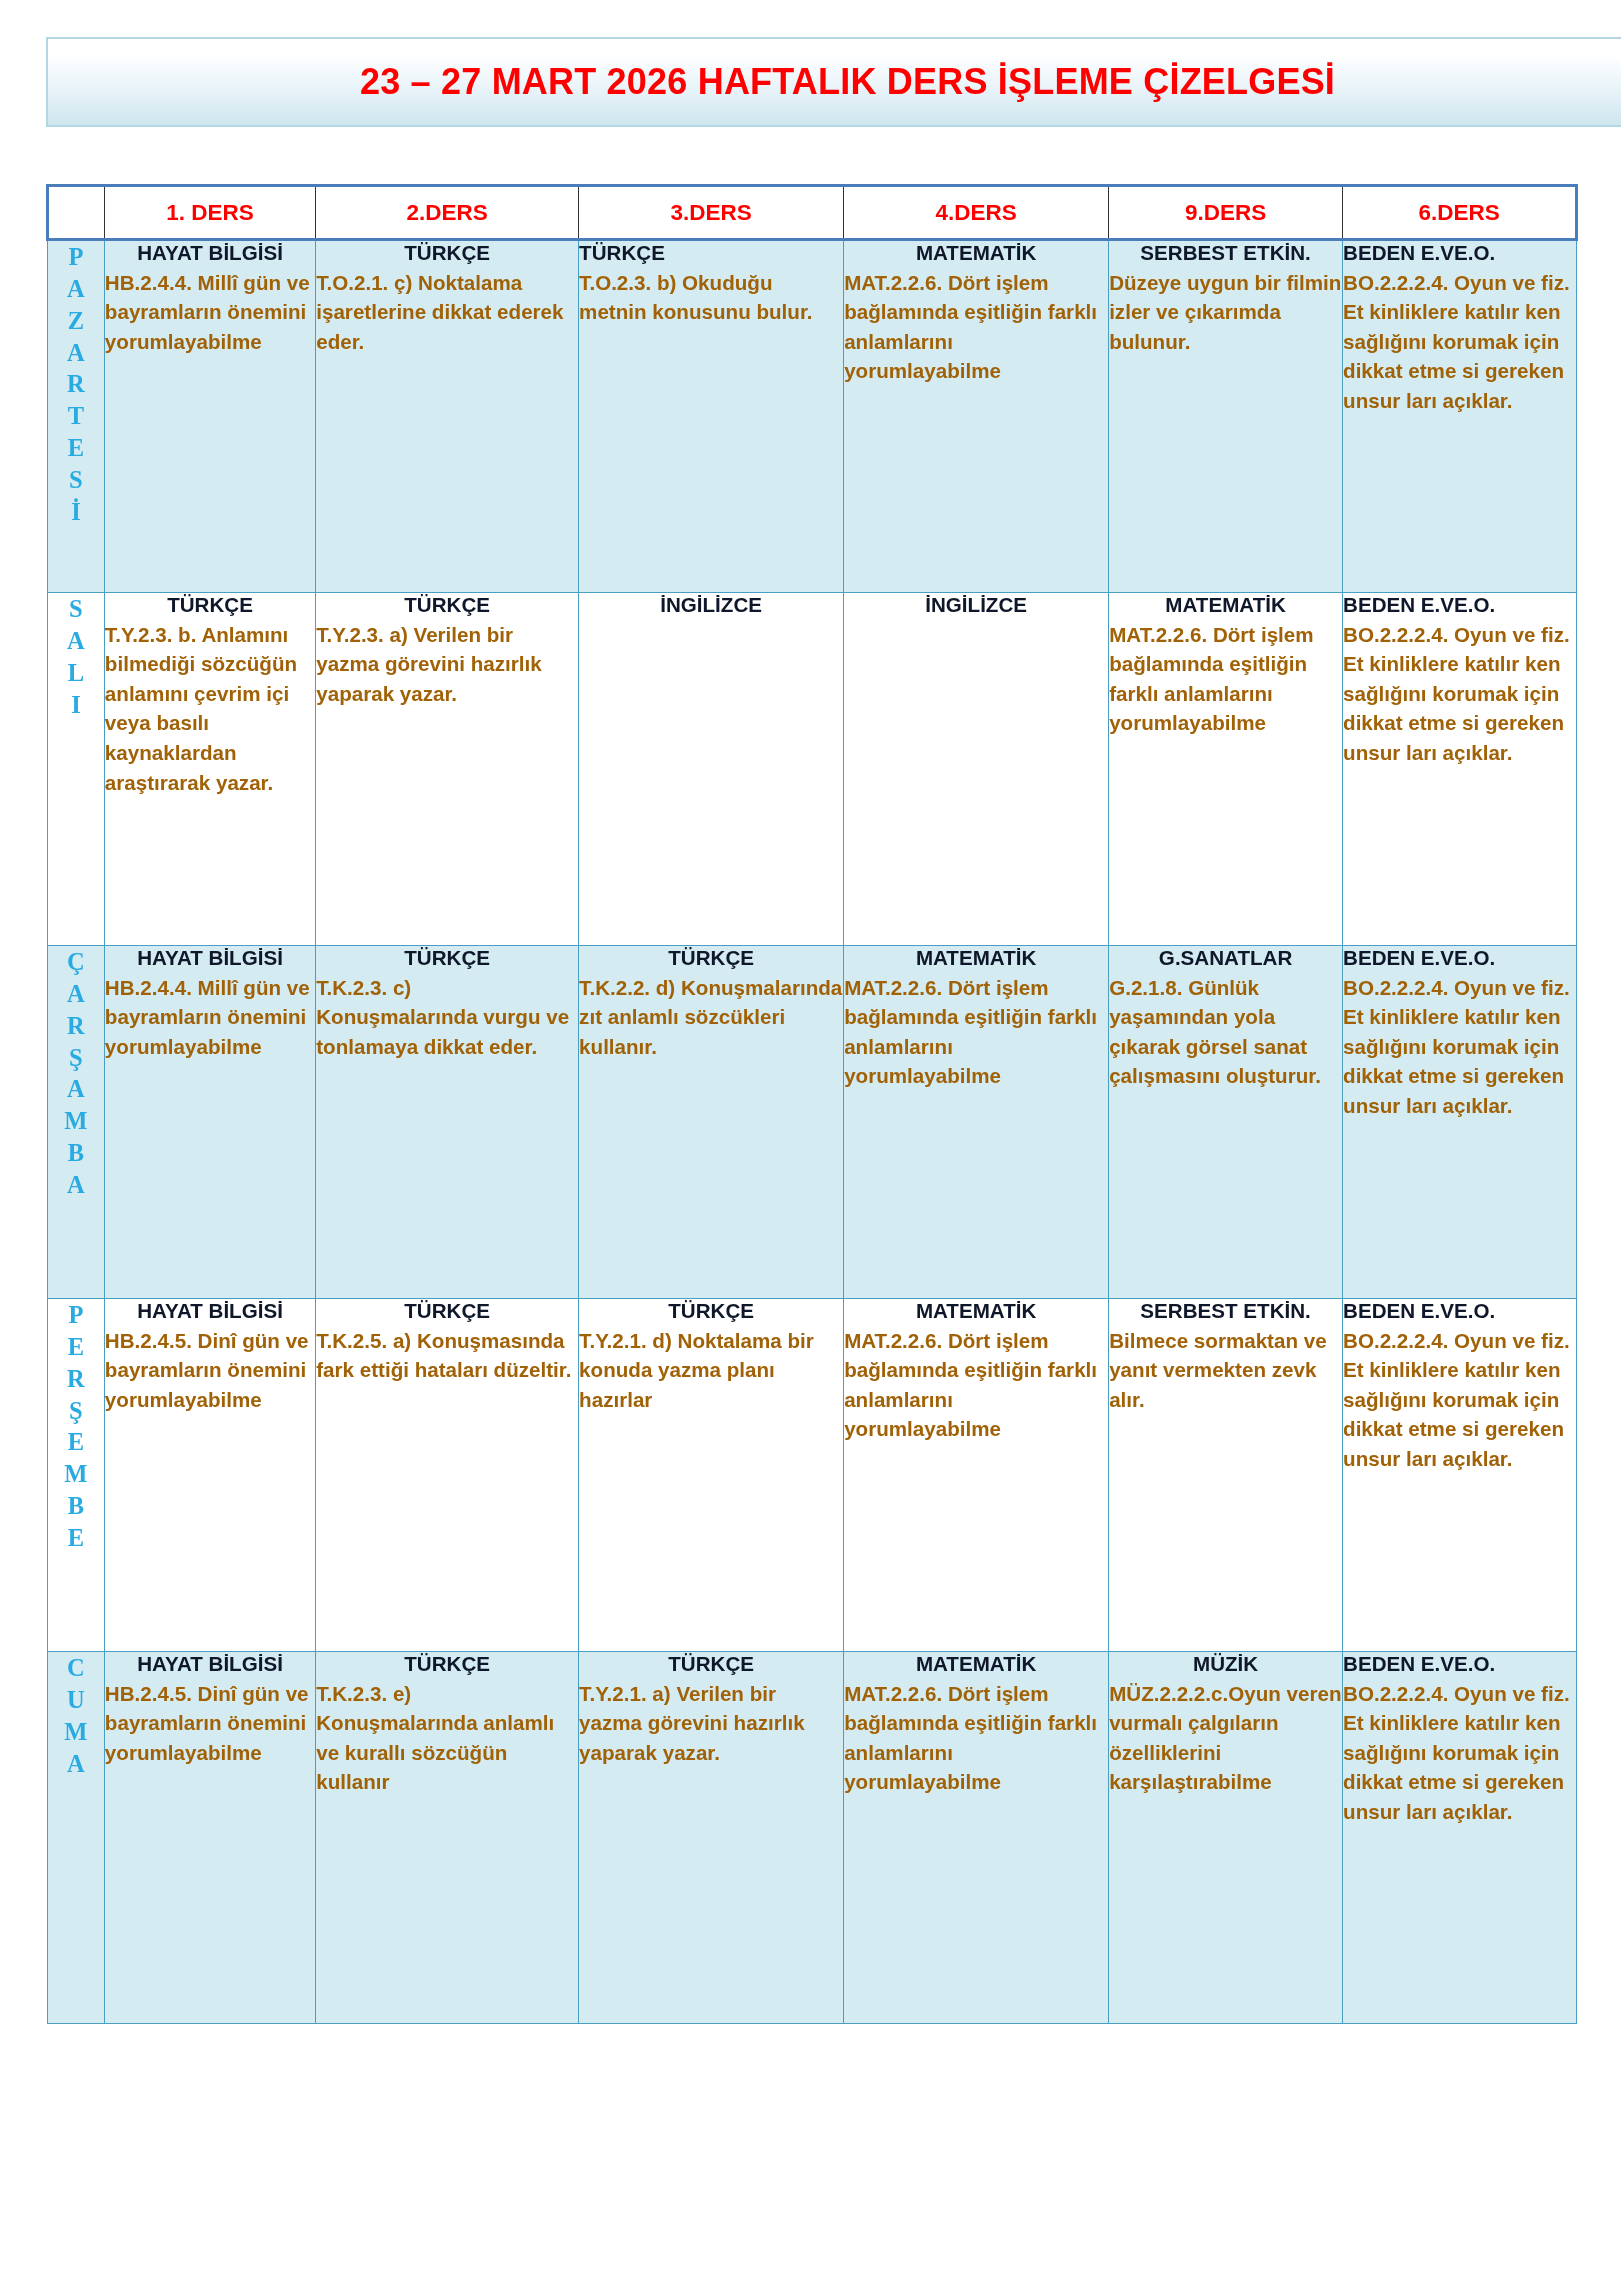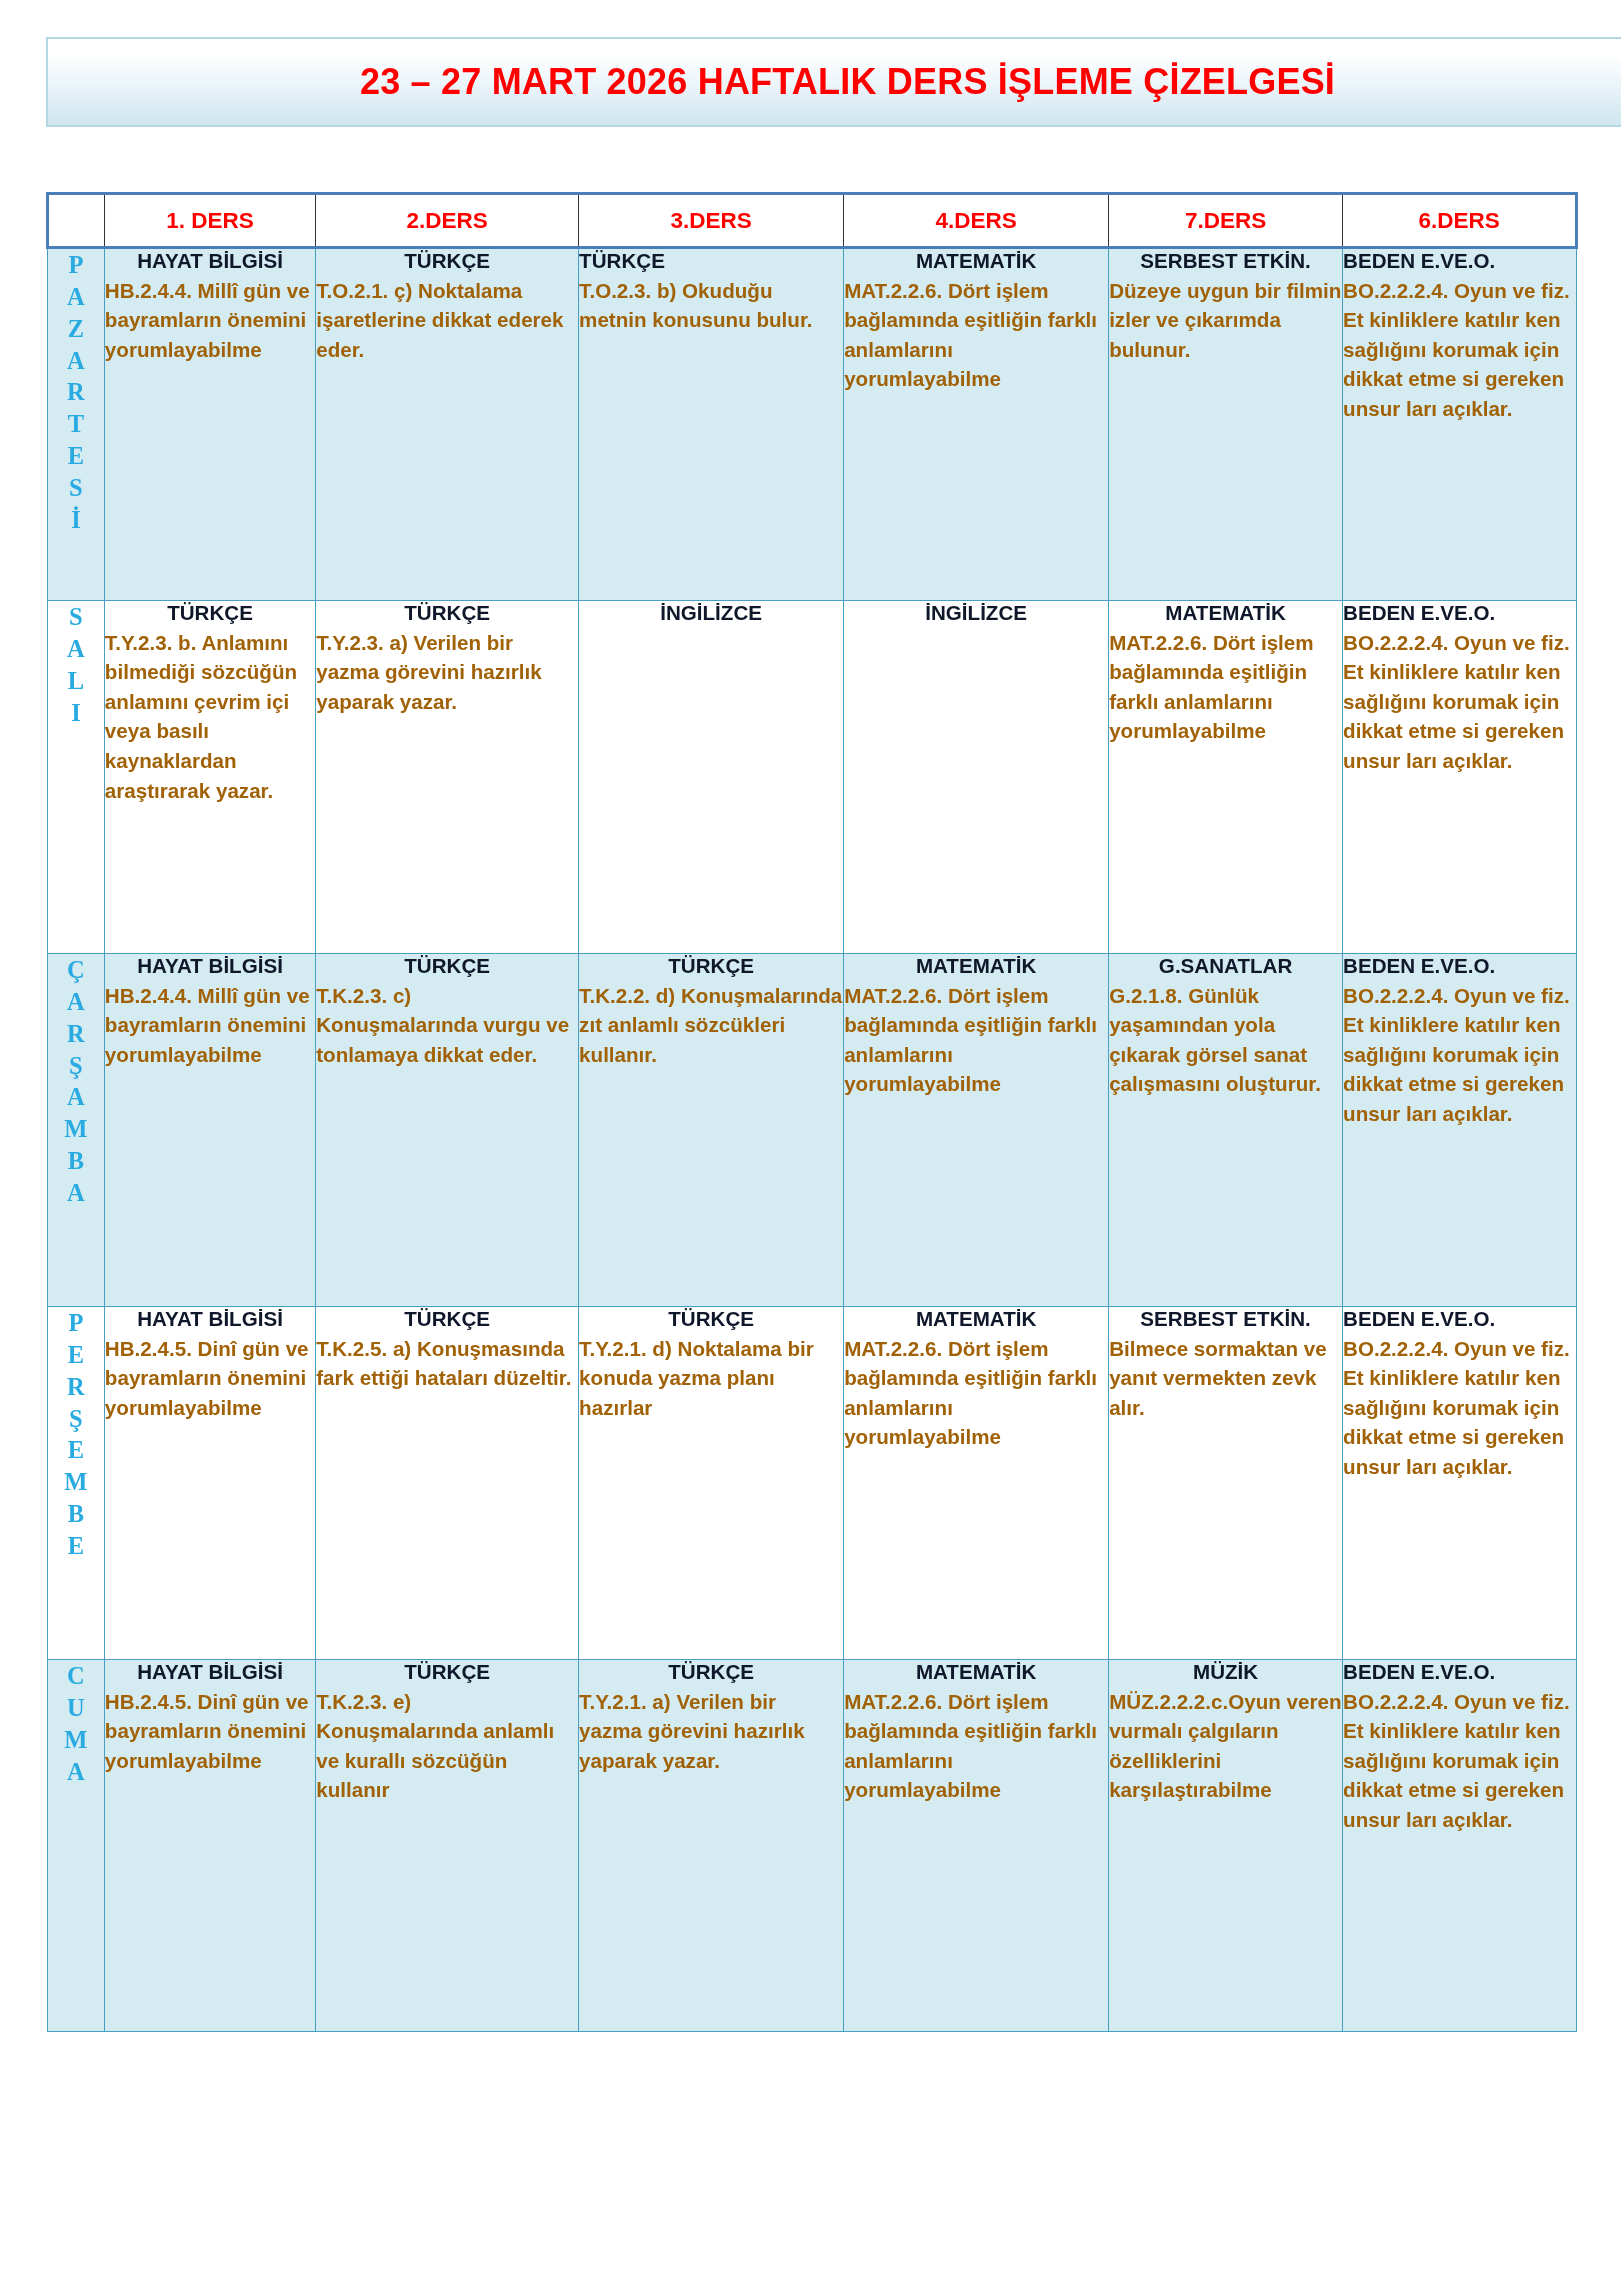--- a/index.html
+++ b/index.html
@@ -46,21 +46,20 @@
   }
 
   
   .sched {
     position: absolute;
     left: 46px;
     top: 184px;
     width: 1532px;
     border-collapse: collapse;
     table-layout: fixed;
-    margin-top: 8px;
   }
 
   .sched td, .sched th {
     border: 1px solid #4a9ec4;
     vertical-align: top;
     padding: 0;
     box-sizing: border-box;
   }
 
   
@@ -176,21 +175,21 @@
         <th>
           <span class="hdr-label">2.DERS</span>
         </th>
         <th>
           <span class="hdr-label">3.DERS</span>
         </th>
         <th>
           <span class="hdr-label">4.DERS</span>
         </th>
         <th>
-          <span class="hdr-label">7.DERS</span>
+          <span class="hdr-label">9.DERS</span>
         </th>
         <th class="lastcol">
           <span class="hdr-label">6.DERS</span>
         </th>
       </tr>
     </thead>
     <tbody id="sched-body">
         <tr class="body-row tint">
           <td class="day-cell">
             <div class="day-letters">

